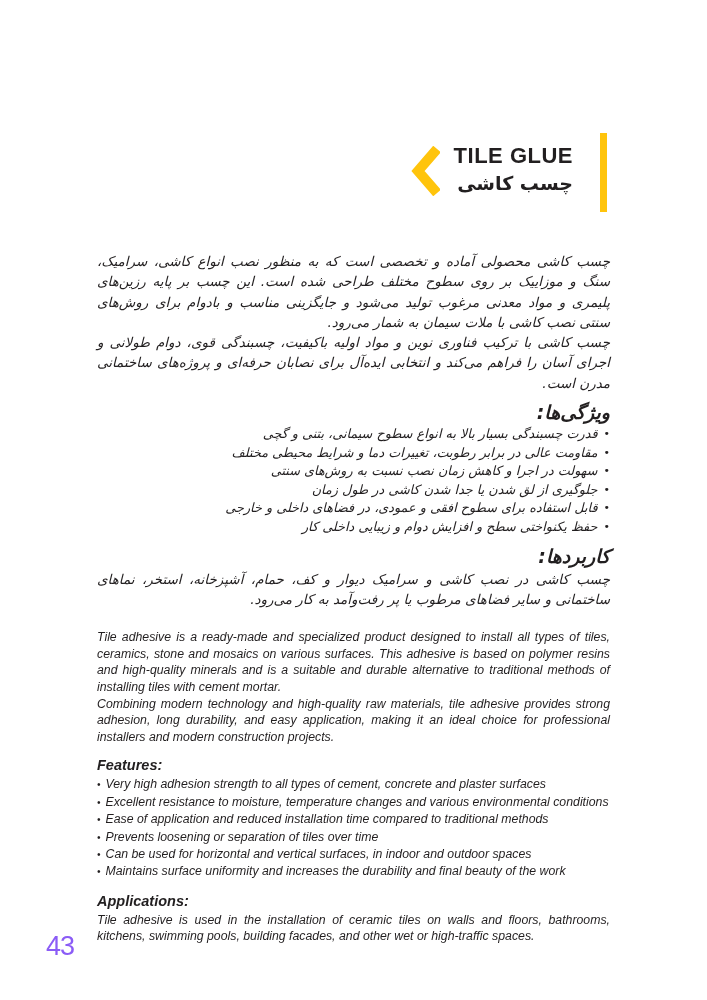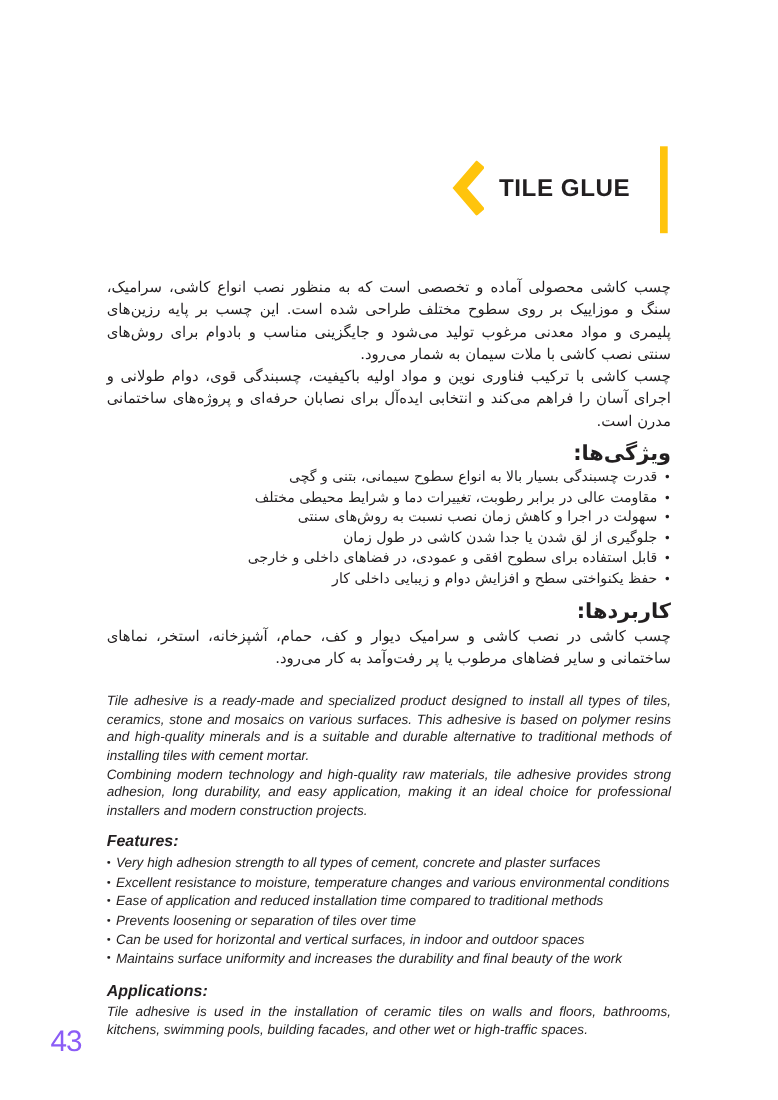--- a/index.html
+++ b/index.html
@@ -51,21 +51,21 @@
   }
 
   
   .content {
     position: absolute;
     top: 251px;
     left: 97px;
     width: 513px;
   }
 
-  .fa { direction: rtl; font-family: "DejaVu Sans", sans-serif; }
+  .fa { direction: rtl; font-family: "DejaVu Sans", sans-serif; font-style: italic; }
   .fa p.body { font-size: 13.5px; line-height: 20.3px; text-align: justify; }
   .fa-heading {
     font-family: "DejaVu Sans", sans-serif;
     font-size: 19px;
     line-height: 20px;
     font-weight: bold;
     text-align: right;
     margin-top: 9px;
     margin-bottom: 3px;
   }
@@ -113,20 +113,21 @@
   <div class="accent-bar"></div>
 
   <div class="header">
     <span class="chevron">
       <svg width="30" height="50" viewBox="0 0 30 50">
         <path d="M27 3 L8 25 L27 47" fill="none" stroke="#ffc40c" stroke-width="10" stroke-linejoin="miter" stroke-linecap="butt"></path>
       </svg>
     </span>
     <div class="titles">
       <div class="title-en">TILE GLUE</div>
+      <div class="title-fa">چسب کاشی</div>
     </div>
   </div>
 
   <div class="content">
 
     <div class="fa">
       <p class="body">چسب کاشی محصولی آماده و تخصصی است که به منظور نصب انواع کاشی، سرامیک، سنگ و موزاییک بر روی سطوح مختلف طراحی شده است. این چسب بر پایه رزین‌های پلیمری و مواد معدنی مرغوب تولید می‌شود و جایگزینی مناسب و بادوام برای روش‌های سنتی نصب کاشی با ملات سیمان به شمار می‌رود.</p>
       <p class="body">چسب کاشی با ترکیب فناوری نوین و مواد اولیه باکیفیت، چسبندگی قوی، دوام طولانی و اجرای آسان را فراهم می‌کند و انتخابی ایده‌آل برای نصابان حرفه‌ای و پروژه‌های ساختمانی مدرن است.</p>
 
       <div class="fa-heading">ویژگی‌ها:</div>

